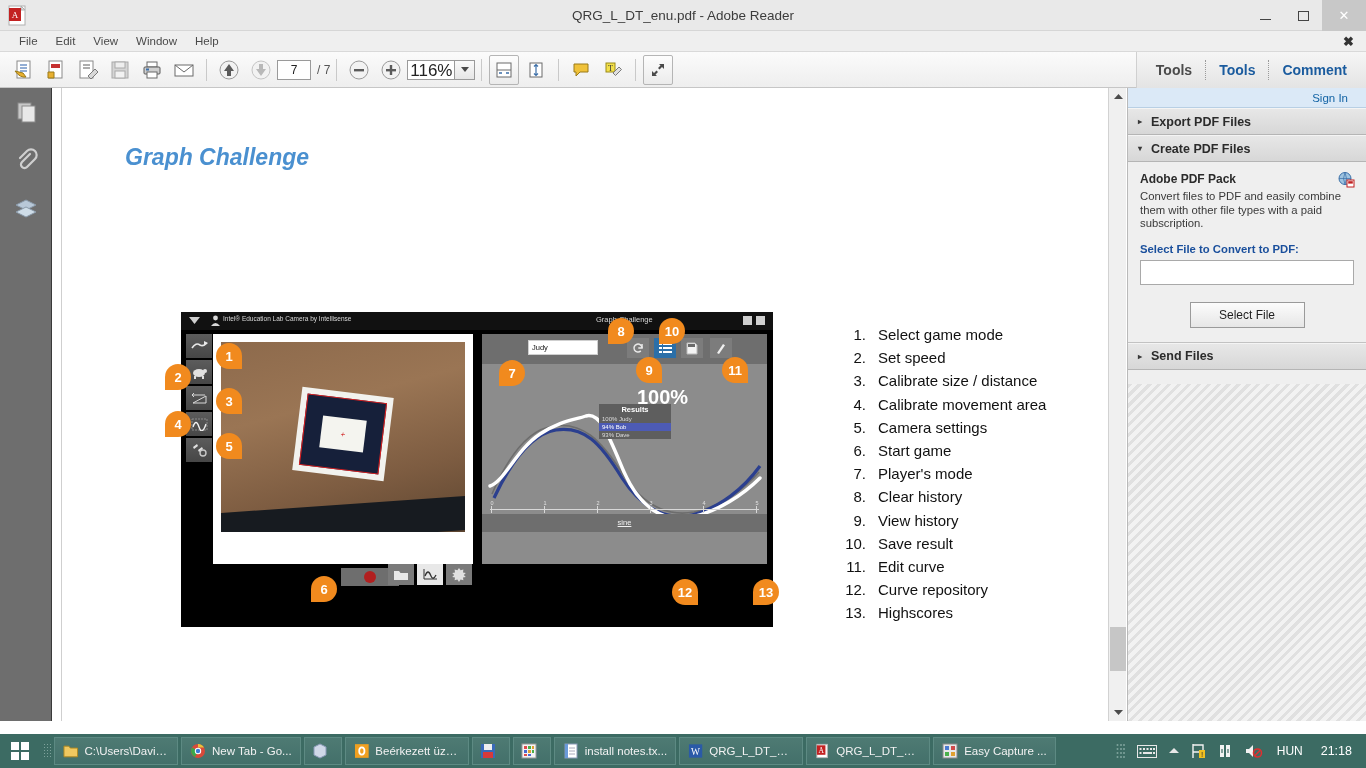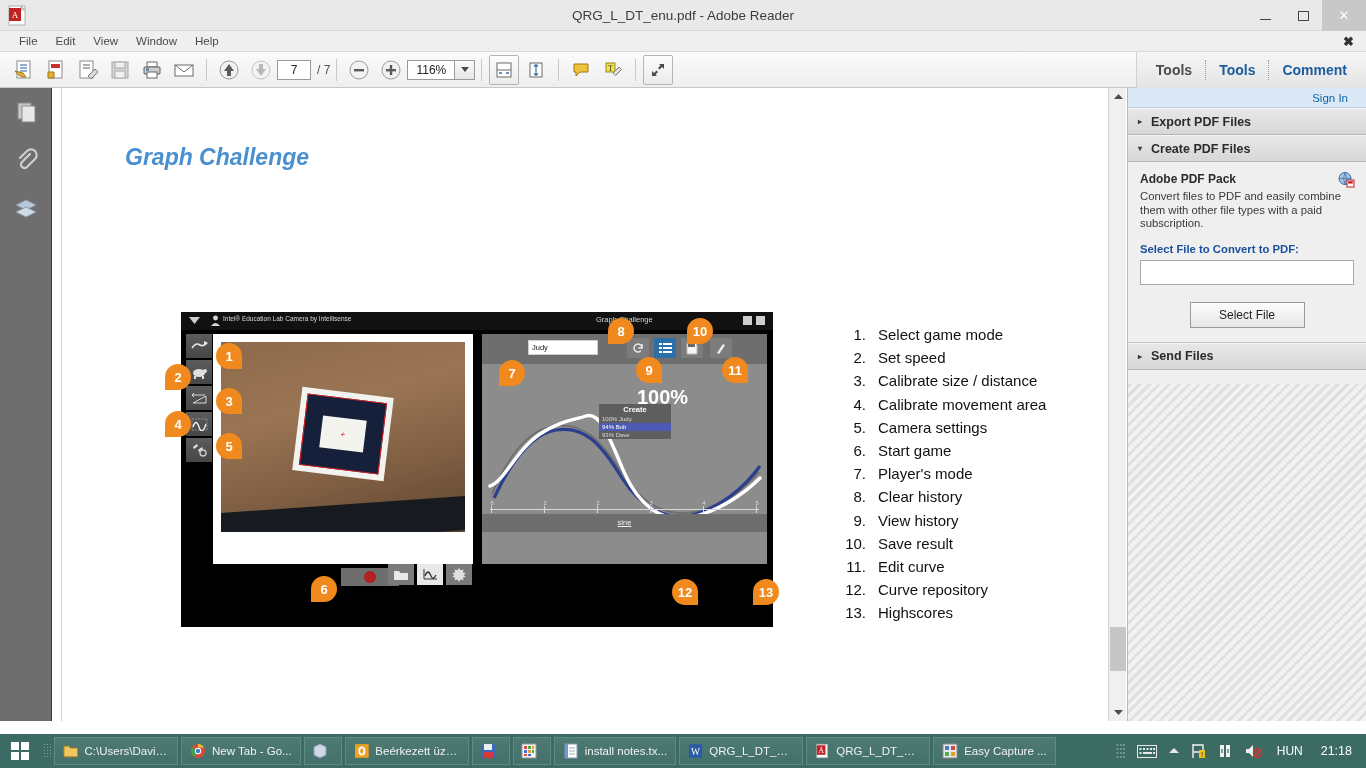--- a/index.html
+++ b/index.html
@@ -56,21 +56,21 @@
   }
   .tbtn.framed { border:1px solid #b5b5b5; background:linear-gradient(#fdfdfd,#ebebeb); border-radius:2px;}
   .tsep { width:1px; height:22px; background:#c9c9c9; margin:0 6px;}
   .pagebox {
     width:34px; height:20px; border:1px solid #9a9a9a; background:#fff;
     text-align:center; line-height:19px; font-size:12px; color:#222;
   }
   .pagetot { font-size:12px; color:#555; margin-left:6px;}
   .zoombox {
     width:48px; height:20px; border:1px solid #9a9a9a; background:#fff;
-    text-align:center; line-height:19px; font-size:12px; color:#222;
+    text-align:center; line-height:19px; font-size:17px; color:#222;
   }
   .zoomdrop {
     width:20px; height:20px; border:1px solid #9a9a9a; border-left:none;
     background:linear-gradient(#fafafa,#e6e6e6);
     display:flex; align-items:center; justify-content:center;
   }
   .tb-right { margin-left:auto; display:flex; align-items:center; height:36px;
       background:linear-gradient(#f6f6f6,#e4e4e4); padding:0 6px; border-left:1px solid #d0d0d0;}
   .tb-right .lbl { font-size:14px; font-weight:bold; padding:0 13px; }
   .tb-right .lbl.dark { color:#4b4b4b; }
@@ -557,21 +557,21 @@
               <path d="M10 130 C 25 95, 45 65, 72 62 C 100 58, 118 74, 142 112 C 165 146, 190 152, 212 148 C 240 142, 262 125, 277 108" fill="none" stroke="#6d6d6d" stroke-width="1.6"></path>
 
               <path d="M12 134 C 28 100, 48 70, 74 66 C 102 62, 118 78, 140 114 C 162 148, 188 156, 210 151 C 238 144, 262 124, 278 102" fill="none" stroke="#2b3f8f" stroke-width="3.2"></path>
 
               <path d="M8 122 C 22 118, 34 86, 58 70 C 78 57, 92 56, 104 52 C 118 48, 126 70, 142 108 C 158 144, 182 158, 206 154 C 236 148, 262 130, 278 114" fill="none" stroke="#ffffff" stroke-width="3.4" stroke-linecap="round"></path>
             </svg>
 
             <div class="pct">100%</div>
 
             <div class="results">
-              <div class="rtitle">Create</div>
+              <div class="rtitle">Results</div>
               <div class="rrow">
                 <span>100%</span>
                 <span>Judy</span>
               </div>
               <div class="rrow hl">
                 <span>94%</span>
                 <span>Bob</span>
               </div>
               <div class="rrow">
                 <span>93%</span>
@@ -618,21 +618,21 @@
 
         <span class="badge r" style="left:35px;  top:31px">1</span>
         <span class="badge" style="left:-16px; top:52px">2</span>
         <span class="badge r" style="left:35px;  top:76px">3</span>
         <span class="badge" style="left:-16px; top:99px">4</span>
         <span class="badge r" style="left:35px;  top:121px">5</span>
         <span class="badge" style="left:130px; top:264px">6</span>
         <span class="badge" style="left:318px; top:48px">7</span>
         <span class="badge" style="left:427px; top:6px">8</span>
         <span class="badge r" style="left:455px; top:45px">9</span>
-        <span class="badge" style="left:506px; top:6px">10</span>
+        <span class="badge" style="left:478px; top:6px">10</span>
         <span class="badge r" style="left:541px; top:45px">11</span>
         <span class="badge r" style="left:491px; top:267px">12</span>
         <span class="badge" style="left:572px; top:267px">13</span>
       </div>
 
       <ul class="numlist">
         <li>
             <span class="n">1.</span>
             <span class="t">Select game mode</span>
           </li>

